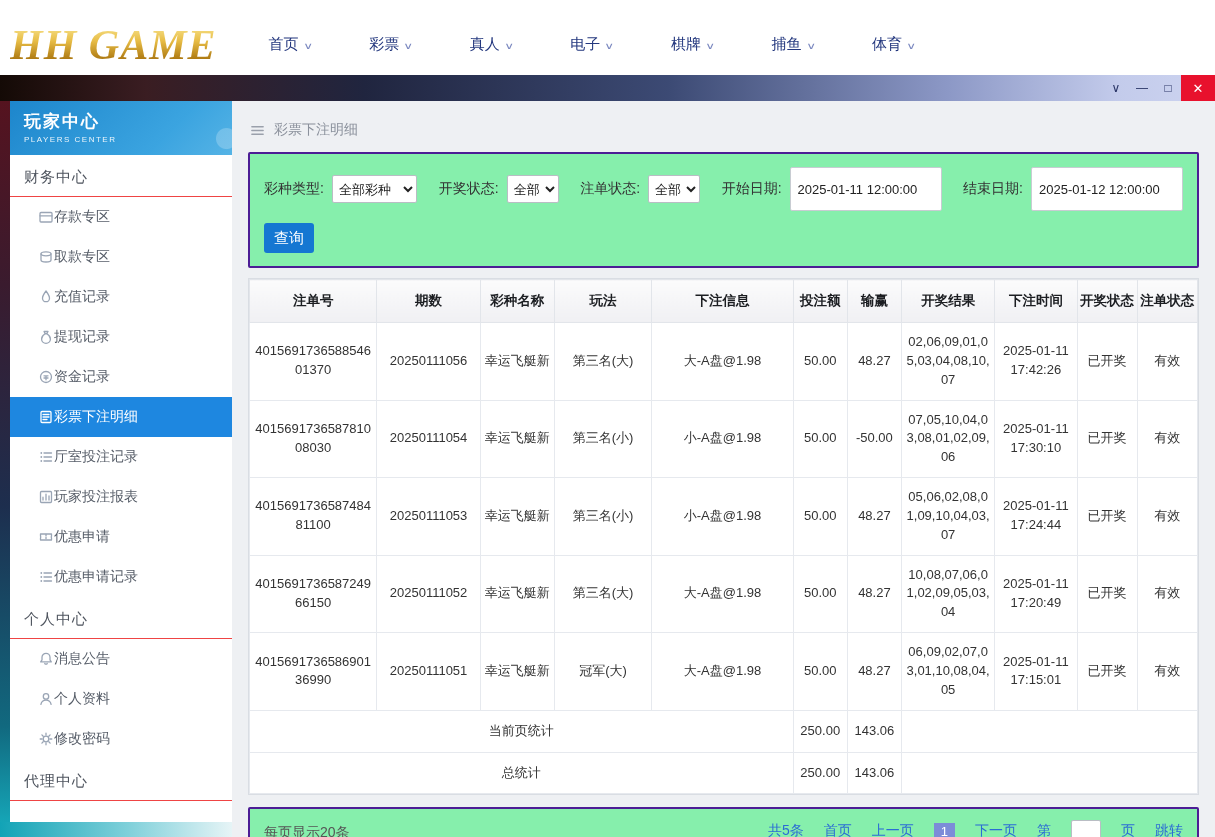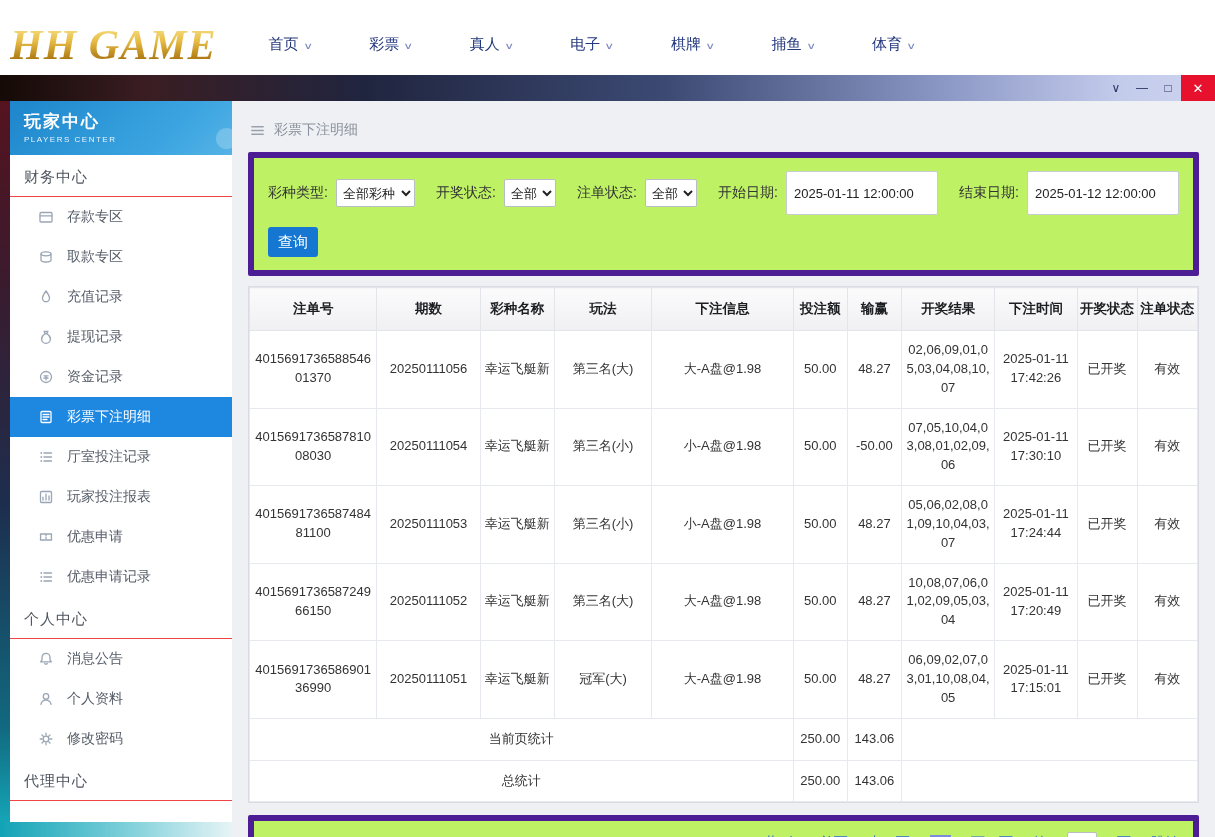--- a/index.html
+++ b/index.html
@@ -26,30 +26,30 @@
 
 .sidebar{position:absolute;left:10px;top:101px;width:264px;height:721px;background:#fff;overflow:hidden}
 .side-header{height:54px;background:linear-gradient(135deg,#1d86cc,#3ba4e0 60%,#62bbe8);color:#fff;padding:9px 14px;position:relative}
 .side-header .t{font-size:17px;font-weight:bold;letter-spacing:2px}
 .side-header .s{font-size:8px;letter-spacing:1.5px;opacity:.9;margin-top:2px}
 .side-header .decor{position:absolute;right:4px;top:3px;width:64px;height:48px;
   background:radial-gradient(circle at 70% 28%,rgba(255,255,255,.38) 6px,transparent 7px),
              radial-gradient(circle at 32% 72%,rgba(255,255,255,.22) 10px,transparent 11px),
              radial-gradient(circle at 86% 74%,rgba(140,210,255,.55) 8px,transparent 9px)}
 .side-heading{font-size:15px;color:#4e545e;padding:13px 14px 9px;border-bottom:1px solid #ef4444;letter-spacing:1px}
-.side-item{height:40px;display:flex;align-items:center;gap:13px;padding-left:28px;font-size:14px;color:#565d68;cursor:pointer;position:relative;white-space:nowrap}
+.side-item{height:40px;display:flex;align-items:center;padding-left:28px;font-size:14px;color:#565d68;cursor:pointer;position:relative;white-space:nowrap}
 .side-item svg{width:16px;height:16px;color:#9aa5b5;fill:none;stroke:currentColor;stroke-width:1.3;stroke-linecap:round;stroke-linejoin:round;flex:0 0 16px}
 .side-item.active{background:#1e87e0;color:#fff}
 .side-item.active svg{color:#fff}
 .side-item .arrow{position:absolute;right:12px;color:#fff;font-size:15px;line-height:1}
 
 .main{position:absolute;left:232px;top:101px;width:983px;height:736px;background:#eef0f3;overflow:hidden}
 .breadcrumb{display:flex;align-items:center;gap:9px;padding:20px 18px 13px;color:#8b919c;font-size:14px}
 .breadcrumb svg{width:15px;height:15px;color:#9aa0ab;fill:none;stroke:currentColor;stroke-width:1.6;stroke-linecap:round}
-.panel{margin:0 16px;background:#bef264;border:6px solid #4c1d95;border-radius:2px}
+.panel{margin:0 16px;background:#86efac;border:2px solid #4c1d95;border-radius:2px}
 .filters{padding:13px 14px;display:flex;flex-direction:column;gap:12px}
 .frow{display:flex;align-items:center;gap:8px}
 .frow .gap{width:8px}
 .flabel{font-size:14px;color:#333;white-space:nowrap}
 select.sel{height:28px;border:1px solid #b9bdc4;background:#fff;font-size:13px;color:#222;border-radius:2px;padding:0 2px}
 .inp-date{height:44px;width:152px;border:1px solid #c8ccd2;background:#fff;font-size:13px;color:#222;padding:0 7px;border-radius:2px}
 .btn-search{width:50px;height:30px;background:#1577d2;color:#fff;border:none;border-radius:3px;font-size:15px;cursor:pointer}
 
 .table-wrap{margin:10px 16px 0;background:#fff;border:1px solid #d9dde3}
 table{width:100%;border-collapse:collapse;table-layout:fixed}

